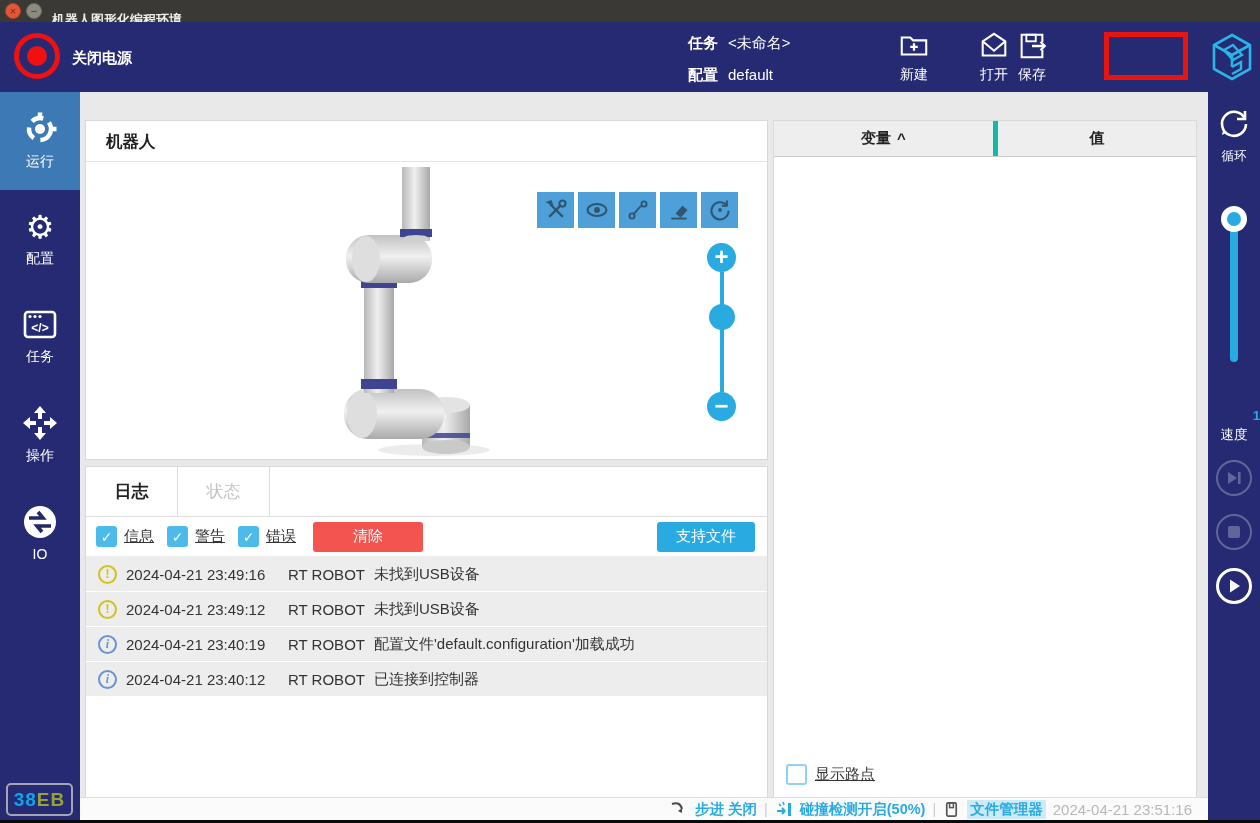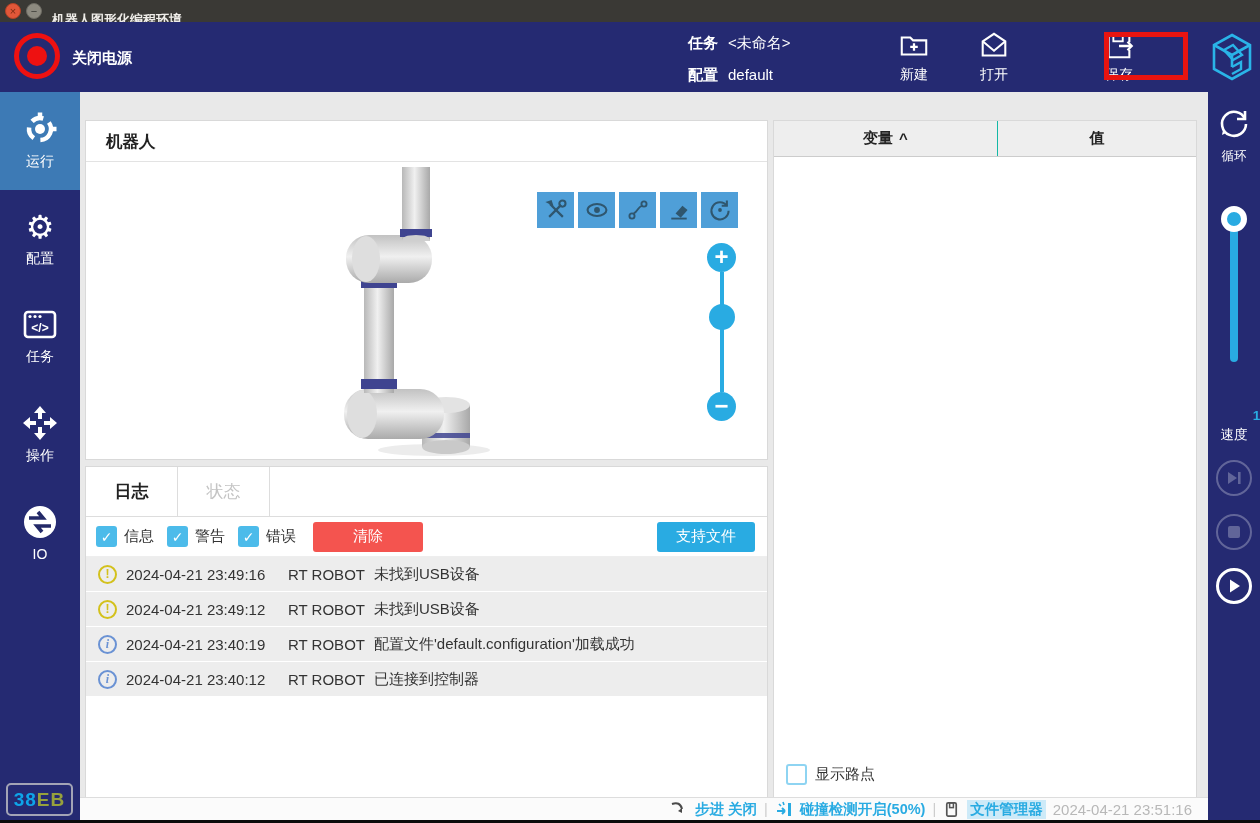--- a/index.html
+++ b/index.html
@@ -20,21 +20,21 @@
   #power-btn { position:absolute; left:14px; top:11px; width:46px; height:46px; border-radius:50%;
     border:5px solid #ee1111; display:flex; align-items:center; justify-content:center; cursor:pointer; }
   #power-dot { width:20px; height:20px; border-radius:50%; background:#ee1111; }
   #power-label { position:absolute; left:72px; top:27px; color:#fff; font-weight:bold; font-size:15px; }
   .hdr-kv { position:absolute; left:688px; color:#fff; font-size:15px; display:flex; gap:10px; }
   .hdr-kv .k { font-weight:bold; }
   #task-row { top:12px; } #config-row { top:44px; }
   .hdr-action { position:absolute; top:6px; width:64px; height:60px; display:flex; flex-direction:column;
     align-items:center; justify-content:space-between; padding:2px 0 4px; cursor:pointer; color:#fff; }
   .hdr-action .lbl { font-size:14px; }
-  #act-new { left:882px; } #act-open { left:962px; } #act-save { left:1087px;align-items:center; }
+  #act-new { left:882px; } #act-open { left:962px; } #act-save { left:1000px;align-items:center; }
   #red-annotation { position:absolute; left:1104px; top:10px; width:84px; height:48px;
     border:5px solid #e81410; }
   #logo { position:absolute; left:1211px; top:11px; }
 
   
   #left-sidebar { position:absolute; left:0; top:92px; width:100px; height:728px; background:var(--navy); }
   .nav-item { width:80px; height:98px; display:flex; flex-direction:column; align-items:center;
     justify-content:center; gap:6px; color:#fff; cursor:pointer; }
   .nav-item.active { background:var(--active); }
   .nav-item .lbl { font-size:14px; }
@@ -87,40 +87,40 @@
   #log-tabs { display:flex; height:50px; border-bottom:1px solid #ddd; }
   .tab { width:92px; display:flex; align-items:center; justify-content:center; font-size:17px;
     border-right:1px solid #ddd; cursor:pointer; }
   .tab.active { font-weight:bold; color:#222; }
   .tab.inactive { color:#c4c4c4; }
   #log-filterbar { height:40px; display:flex; align-items:center; padding:0 10px; gap:7px;
     border-bottom:1px solid #eee; }
   .cb { width:21px; height:21px; border-radius:3px; background:var(--cb); color:#fff;
     display:flex; align-items:center; justify-content:center; font-size:14px; cursor:pointer; }
   .cb.un { background:#fff; border:2px solid #8ed4f2; }
-  .cb-lbl { font-size:15px; color:#333; margin-right:6px; }
+  .cb-lbl { font-size:15px; color:#333; margin-right:6px;text-decoration:underline; }
   #clear-btn { width:110px; height:30px; background:var(--danger); color:#fff; border:none;
     border-radius:3px; font-size:15px; margin-left:4px; cursor:pointer; }
   #support-btn { width:98px; height:30px; background:var(--accent); color:#fff; border:none;
     border-radius:3px; font-size:15px; margin-left:auto; margin-right:2px; cursor:pointer; }
   .log-row { height:34px; margin-bottom:1px; background:#ededed; display:flex; align-items:center;
     font-size:15px; color:#333; }
   .log-ic { width:19px; height:19px; border-radius:50%; margin:0 9px 0 12px; display:flex;
     align-items:center; justify-content:center; font-size:12px; font-weight:bold; flex:none; }
   .log-ic.warn { border:2px solid #d3c11c; color:#d3c11c; }
   .log-ic.info { border:2px solid #6a92d4; color:#6a92d4; font-style:italic; font-family:"Liberation Serif",serif; }
   .log-time { width:162px; flex:none; }
   .log-src { width:86px; flex:none; }
 
   
   #vars-panel { left:693px; top:5px; width:424px; height:698px; }
   #vars-head { display:flex; height:36px; background:#eee; border-bottom:1px solid #ccc; }
   .vh-cell { display:flex; align-items:center; justify-content:center; font-size:15px;
     font-weight:bold; color:#222; gap:6px; }
-  #vh-var { width:224px; border-right:1px solid #14b8a6; cursor:pointer; }
+  #vh-var { width:224px; border-right:5px solid #14b8a6; cursor:pointer; }
   #vh-val { flex:1; }
   #vars-footer { position:absolute; left:12px; bottom:32px; display:flex; align-items:center; gap:8px; }
   #vars-footer .cb-lbl { margin:0; }
 
   
   #status-bar { position:absolute; left:0; top:705px; width:1128px; height:23px; background:#fbfbfb;
     border-top:1px solid #ddd; display:flex; align-items:center; justify-content:flex-end;
     padding-right:16px; gap:7px; font-size:14.5px; }
   .st-blue { color:var(--accent); font-weight:bold; }
   .st-sep { color:#ccc; }

